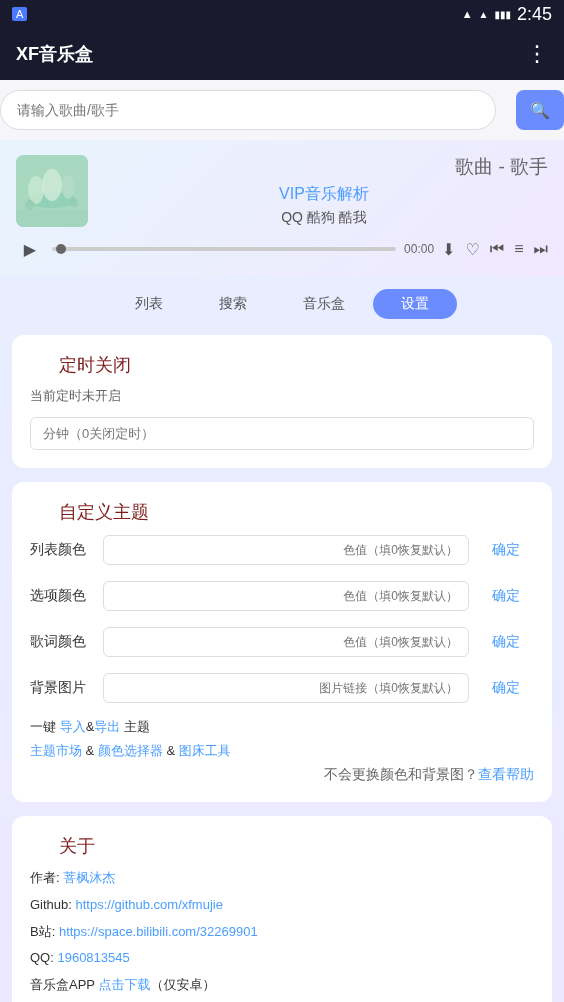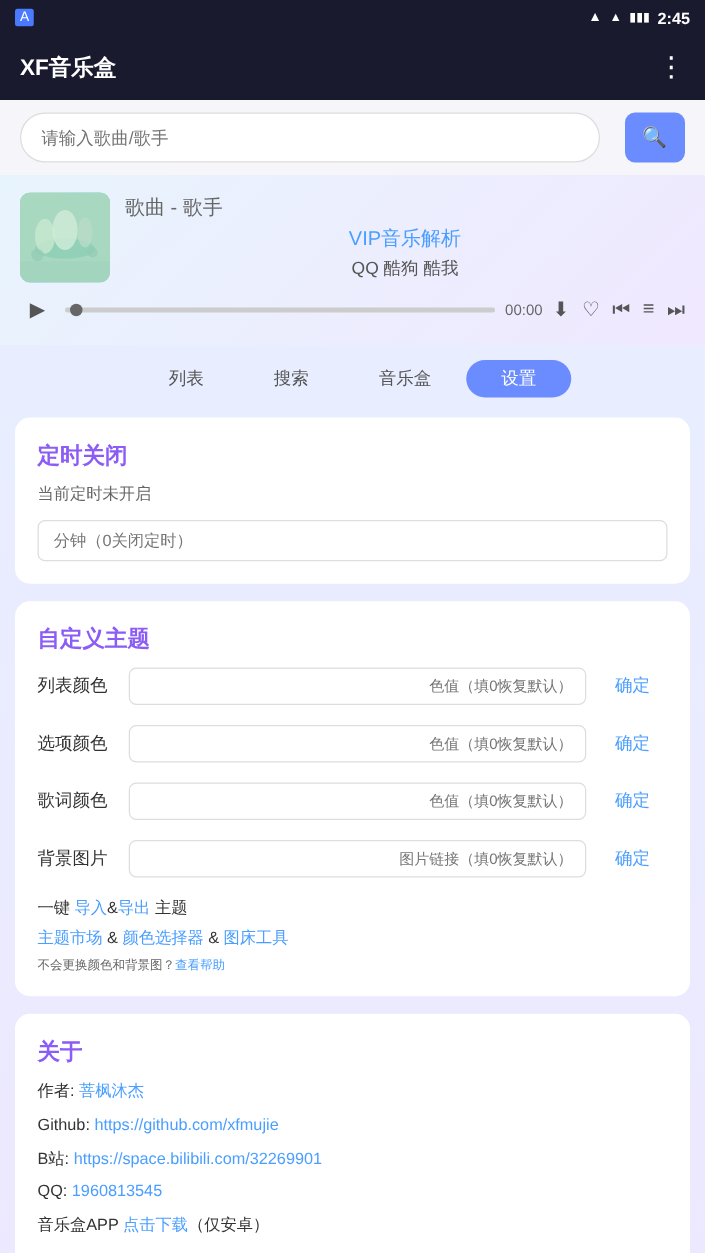--- a/index.html
+++ b/index.html
@@ -18,39 +18,39 @@
       color: white;
       display: flex;
       justify-content: space-between;
       align-items: center;
       padding: 4px 12px;
       height: 28px;
       font-size: 12px;
     }
     .status-left { display: flex; align-items: center; gap: 4px; }
     .status-right { display: flex; align-items: center; gap: 6px; }
-    .status-time { font-weight: bold; font-size: 13px; }
+    .status-time { font-weight: normal; font-size: 18px; }
 
     
     .top-bar {
       background: #1a1a2e;
       color: white;
       display: flex;
       justify-content: space-between;
       align-items: center;
       padding: 10px 16px;
       height: 52px;
     }
     .app-title { font-size: 18px; font-weight: bold; }
     .more-icon { font-size: 22px; color: white; cursor: pointer; }
 
     
     .search-section {
       background: #f5f5fa;
-      padding: 10px 16px;
+      padding: 10px 0;
       display: flex;
       gap: 20px;
     }
     .search-input-wrapper {
       flex: 1;
       background: white;
       border-radius: 20px;
       border: 1px solid #ddd;
       display: flex;
       align-items: center;
@@ -102,21 +102,21 @@
       align-items: center;
       justify-content: center;
     }
     .album-art svg { width: 72px; height: 72px; }
     .song-info {
       flex: 1;
       display: flex;
       flex-direction: column;
       gap: 4px;
     }
-    .song-title { font-size: 16px; color: #666; text-align: left; }
+    .song-title { font-size: 19px; color: #666; text-align: right; }
     .vip-text { color: #4a9eff; font-size: 16px; text-align: center; cursor: pointer; }
     .platform-text { color: #555; font-size: 14px; text-align: center; }
 
     .player-controls {
       display: flex;
       align-items: center;
       gap: 8px;
     }
     .play-btn {
       width: 28px;
@@ -186,23 +186,24 @@
 
     
     .card {
       background: white;
       border-radius: 12px;
       padding: 18px;
       margin-bottom: 14px;
     }
     .card-title {
       font-size: 18px;
-      font-weight: bold;
-      color: #8b5cf6;
+      font-weight: normal;
+      color: #7f1d1d;
       margin-bottom: 10px;
+      margin-left: 29px;
     }
     .card-subtitle {
       font-size: 13px;
       color: #666;
       margin-bottom: 12px;
     }
 
     
     .timer-row {
       display: flex;
@@ -267,22 +268,23 @@
       margin-bottom: 6px;
     }
     .import-export-row a { color: #4a9eff; text-decoration: none; }
     .tools-row {
       font-size: 13px;
       color: #333;
       margin-bottom: 6px;
     }
     .tools-row a { color: #4a9eff; text-decoration: none; }
     .color-note {
-      font-size: 10px;
+      font-size: 14px;
       color: #666;
+      text-align: right;
     }
     .color-note a { color: #4a9eff; text-decoration: none; }
 
     
     .about-row {
       font-size: 13px;
       color: #333;
       margin-bottom: 6px;
       line-height: 1.6;
     }

